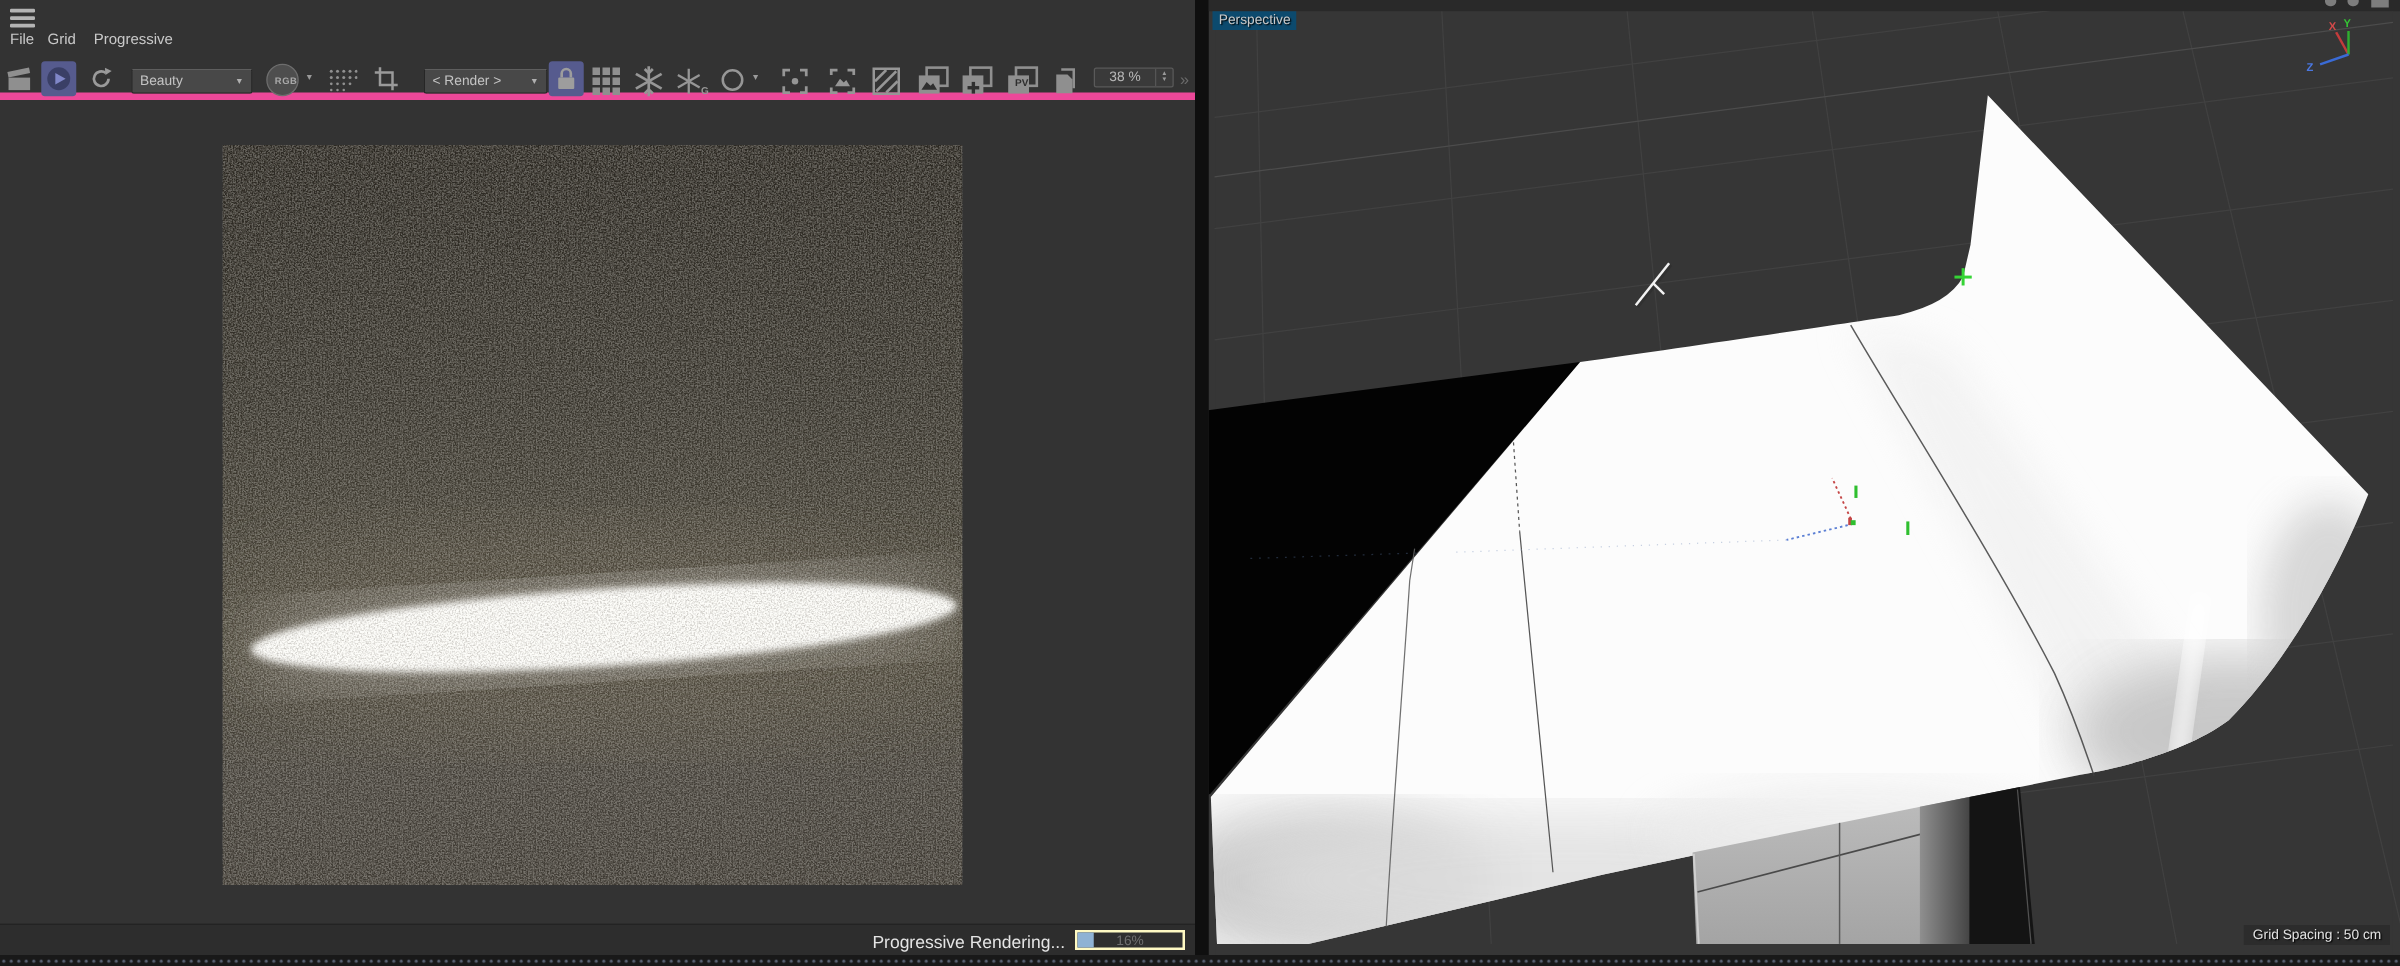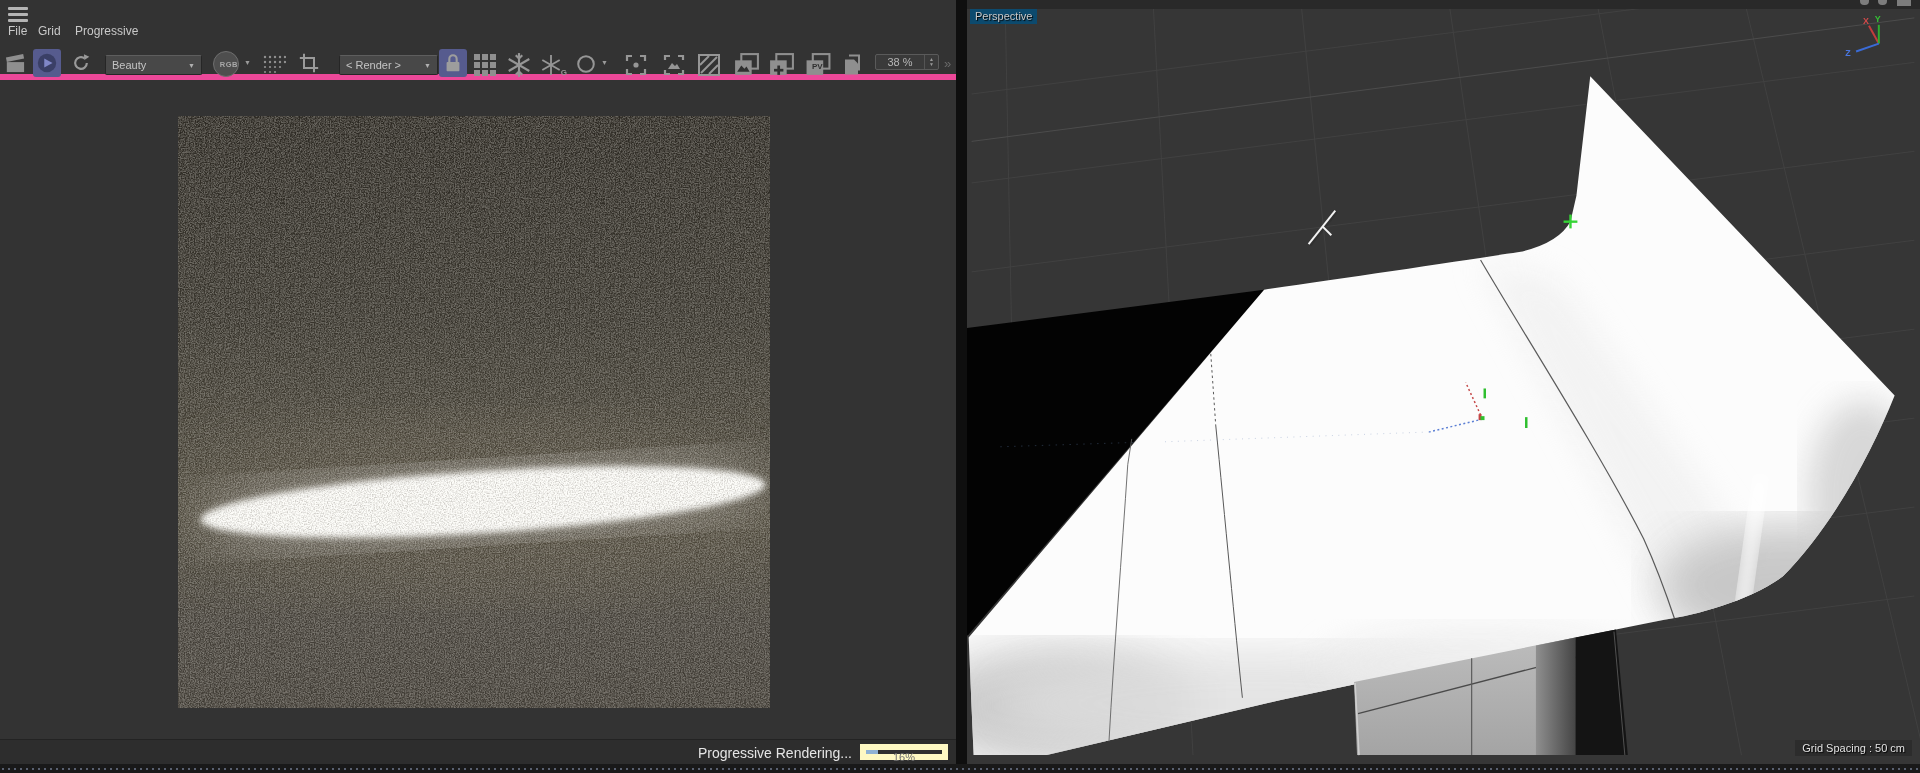--- a/index.html
+++ b/index.html
@@ -34,21 +34,21 @@
   .zoombox .steppers { width:14px; border-left:1px solid #555; display:flex; flex-direction:column;
              align-items:center; line-height:5px; font-size:5px; color:#9a9a9a; padding:2px 0; }
   .chev { color:#6a6a6a; font-size:13px; }
 
   .render-wrap { position:absolute; left:178px; top:116px; width:592px; height:592px; }
 
   .statusbar { position:absolute; left:0; top:739px; width:956px; height:25px; background:#2d2d2d;
                border-top:1px solid #232323; }
   .status-text { position:absolute; right:104px; top:5px; font-size:14px; color:#e5e5e5; }
   .progress { position:absolute; right:8px; top:4px; width:88px; height:16px; background:#2f2f2f;
-              border:6px solid #fef9c3; }
+              border:2px solid #fef9c3; }
   .progress .fill { position:absolute; left:0; top:0; height:100%; background:#8fb2d4; }
   .progress .pct { position:absolute; left:0; top:0; width:100%; text-align:center; font-size:11px;
                    line-height:15px; color:#6f6f6f; }
 
   
   .separator { position:absolute; left:956px; top:0; width:11px; height:764px; background:#0f0f0f; }
 
   
   .vp-panel { position:absolute; left:967px; top:0; width:953px; height:764px; background:#363636; }
   .vp-topstrip { position:absolute; left:0; top:0; width:100%; height:9px; background:#292929; }

